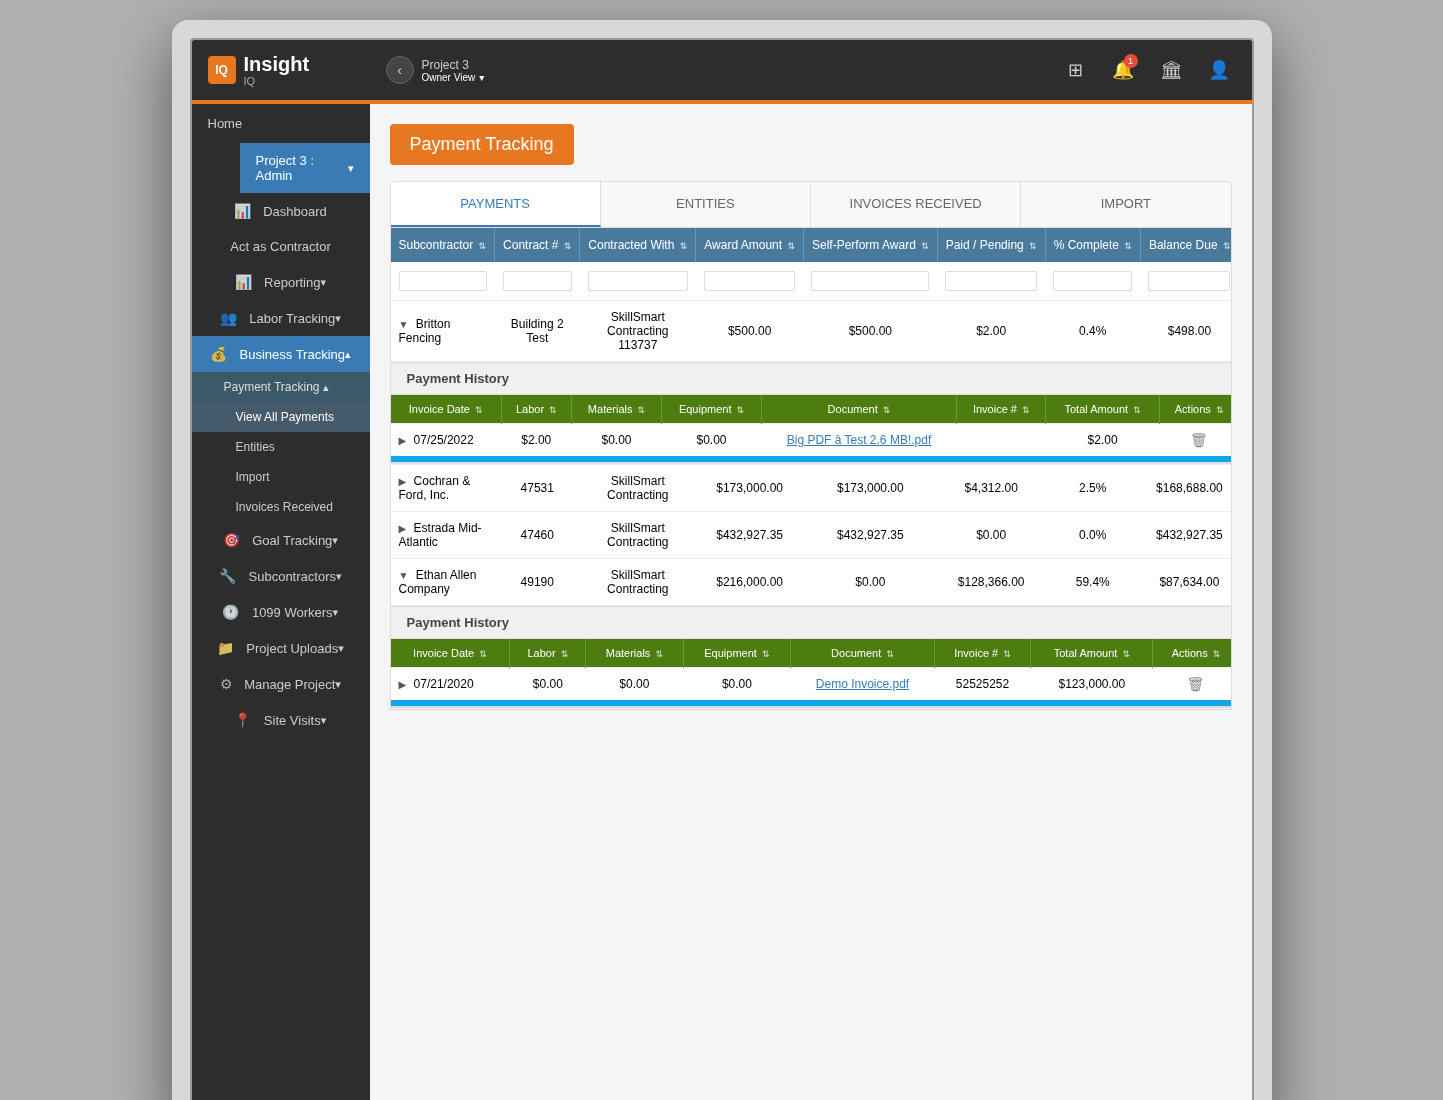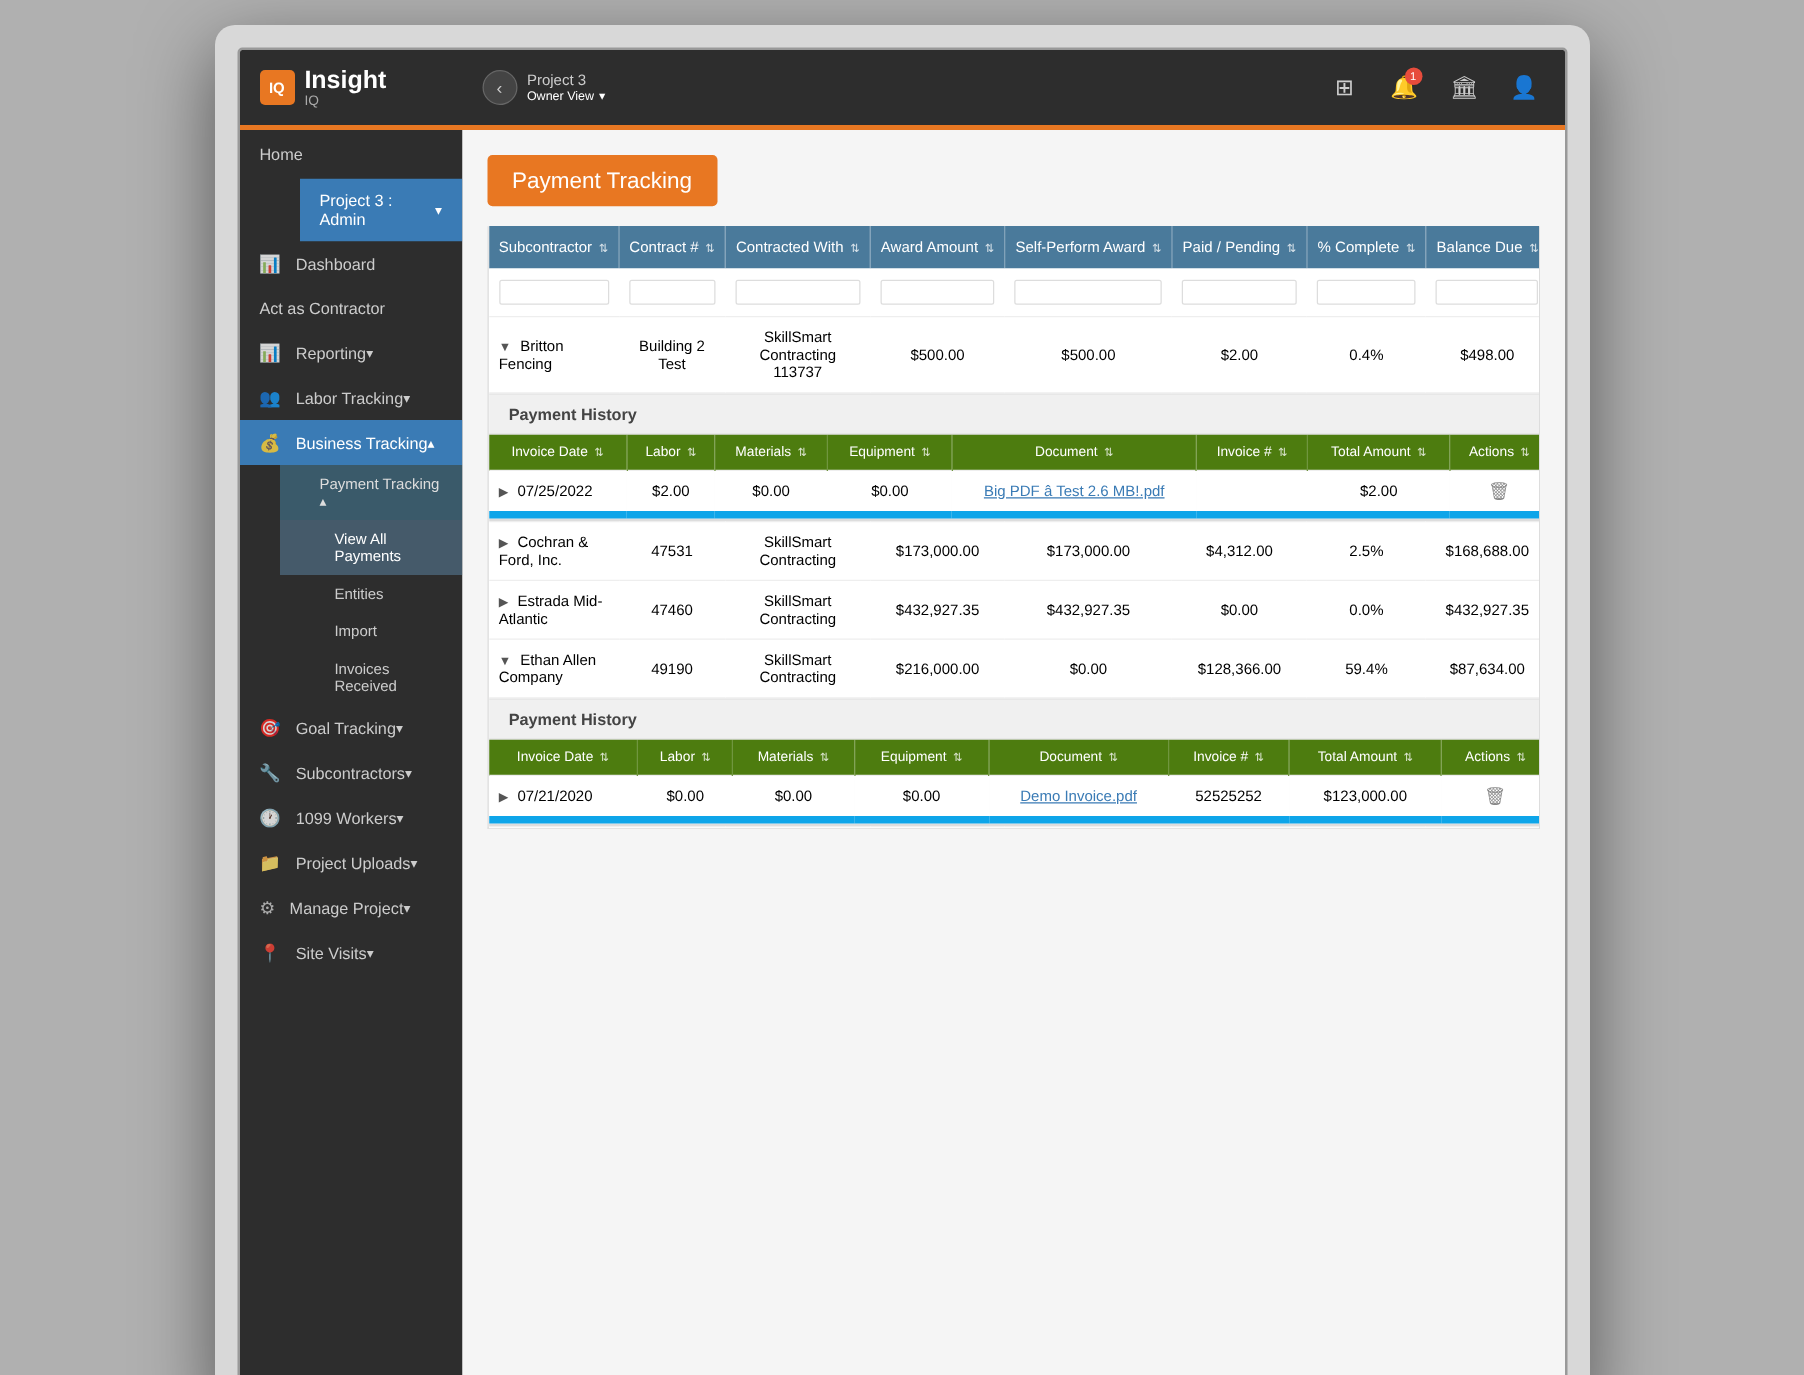--- a/index.html
+++ b/index.html
@@ -183,40 +183,39 @@
       margin-left: 48px;
     }
 
     .sidebar-item {
       padding: 10px 16px;
       color: #ccc;
       font-size: 13px;
       cursor: pointer;
       display: flex;
       align-items: center;
-      justify-content: flex-start;
+      justify-content: center;
     }
 
     .sidebar-item.active {
       background: #3a7bb5;
       color: white;
     }
 
     .sidebar-item-icon {
       margin-right: 8px;
       font-size: 14px;
       opacity: 0.8;
     }
 
     .sidebar-sub-item {
       padding: 8px 16px 8px 32px;
       color: #ccc;
       font-size: 12px;
       cursor: pointer;
-      margin-left: 32px;
     }
 
     .sidebar-sub-item.active {
       background: #455a6a;
       color: white;
     }
 
     .chevron { font-size: 11px; }
 
     
@@ -549,20 +548,26 @@
           </span>
           <span class="chevron">▾</span>
         </div>
       </div>
 
       <div class="content-area">
         <div class="content-inner">
           <div class="page-header">Payment Tracking</div>
 
           
+          <div class="tabs-bar">
+            <div class="tab active">PAYMENTS</div>
+            <div class="tab">ENTITIES</div>
+            <div class="tab">INVOICES RECEIVED</div>
+            <div class="tab">IMPORT</div>
+          </div>
 
           
           <div class="table-container">
             <table class="main-table">
               <thead>
                 <tr>
                   <th>Subcontractor <span class="sort-icon">⇅</span></th>
                   <th>Contract # <span class="sort-icon">⇅</span></th>
                   <th>Contracted With <span class="sort-icon">⇅</span></th>
                   <th>Award Amount <span class="sort-icon">⇅</span></th>

